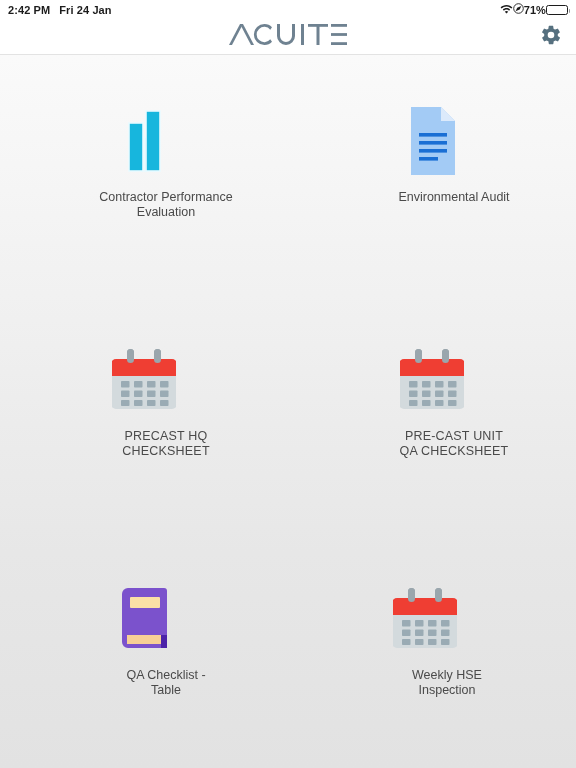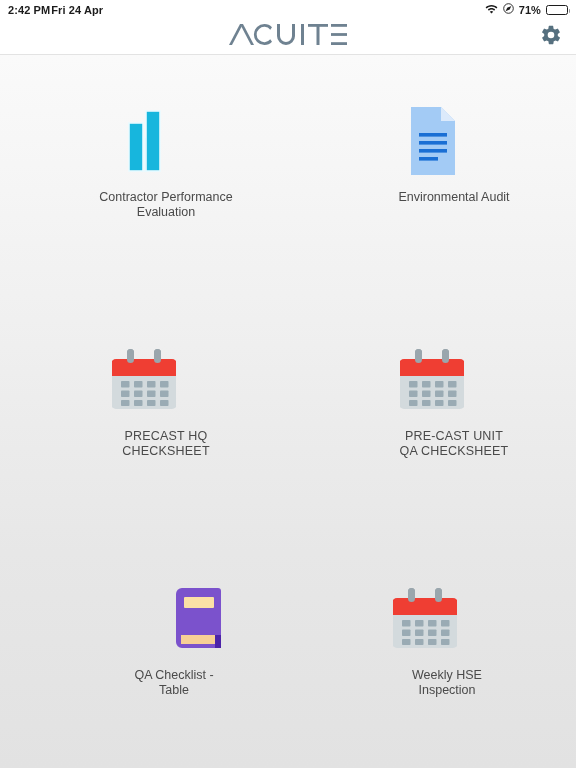--- a/index.html
+++ b/index.html
@@ -32,22 +32,22 @@
     display: flex;
     align-items: center;
     justify-content: space-between;
     padding: 0 8px;
     box-sizing: border-box;
     font-size: 11px;
     font-weight: bold;
     color: #1c1c1c;
     letter-spacing: 0.1px;
   }
-  .sb-left { display: flex; align-items: center; gap: 1px; }
-  .sb-right { display: flex; align-items: center; gap: 5px; }
+  .sb-left { display: flex; align-items: center; gap: 9px; }
+  .sb-right { display: flex; align-items: center; }
 
   .wifi-icon { display: block; }
   .loc-icon { display: block; }
   .batt-pct { font-size: 11px; font-weight: bold; color: #1c1c1c; }
   .batt {
     position: relative;
     width: 22px; height: 10px;
     border: 1px solid #1c1c1c;
     border-radius: 2.5px;
     box-sizing: border-box;
@@ -136,21 +136,21 @@
   .tile-label.upper { letter-spacing: 0.2px; }
 </style>
 </head>
 <body>
 
 <div class="screen">
 
   <div class="statusbar">
     <div class="sb-left">
       <span>2:42 PM</span>
-      <span>Fri 24 Apr</span>
+      <span>Fri 24 Jan</span>
     </div>
     <div class="sb-right">
       <span class="wifi-icon">
         <svg width="13" height="10" viewBox="0 0 13 10">
           <path d="M6.5 1.1C4.2 1.1 2.1 2 .6 3.4l1 1.1C2.9 3.3 4.6 2.5 6.5 2.5s3.6.8 4.9 2l1-1.1C10.9 2 8.8 1.1 6.5 1.1z" fill="#1c1c1c"></path>
           <path d="M6.5 4.1c-1.4 0-2.7.55-3.65 1.45l1.05 1.1c.7-.65 1.6-1.05 2.6-1.05s1.9.4 2.6 1.05l1.05-1.1C9.2 4.65 7.9 4.1 6.5 4.1z" fill="#1c1c1c"></path>
           <path d="M6.5 6.95c-.65 0-1.25.27-1.68.72l1.68 1.78 1.68-1.78A2.33 2.33 0 0 0 6.5 6.95z" fill="#1c1c1c"></path>
         </svg>
       </span>
       <span class="loc-icon">
@@ -287,21 +287,21 @@
         </div>
         <div class="tile-label upper">PRE-CAST UNIT
 QA CHECKSHEET</div>
       </div>
     </div>
 
     <div class="row row-3">
 
       <div class="tile empty"></div>
 
-      <div class="tile" style="position:absolute; left:80px; width:144px;align-items:flex-end;">
+      <div class="tile" style="position:absolute; left:72px; width:144px;">
         <div class="tile-icon">
           <svg width="52" height="66" viewBox="0 0 52 66">
             <path d="M4 8 a6 6 0 0 1 6 -6 h36 a3 3 0 0 1 3 3 v54 a3 3 0 0 1 -3 3 H10 a6 6 0 0 1 -6 -6 Z" fill="#7b52cc"></path>
             <rect x="12" y="11" width="30" height="11" rx="1" fill="#fbe0a6"></rect>
             <rect x="9" y="49" width="40" height="9" fill="#f7cf96"></rect>
             <rect x="43" y="49" width="6" height="13" fill="#4c23a8"></rect>
           </svg>
         </div>
         <div class="tile-label">QA Checklist - Table</div>
       </div>

